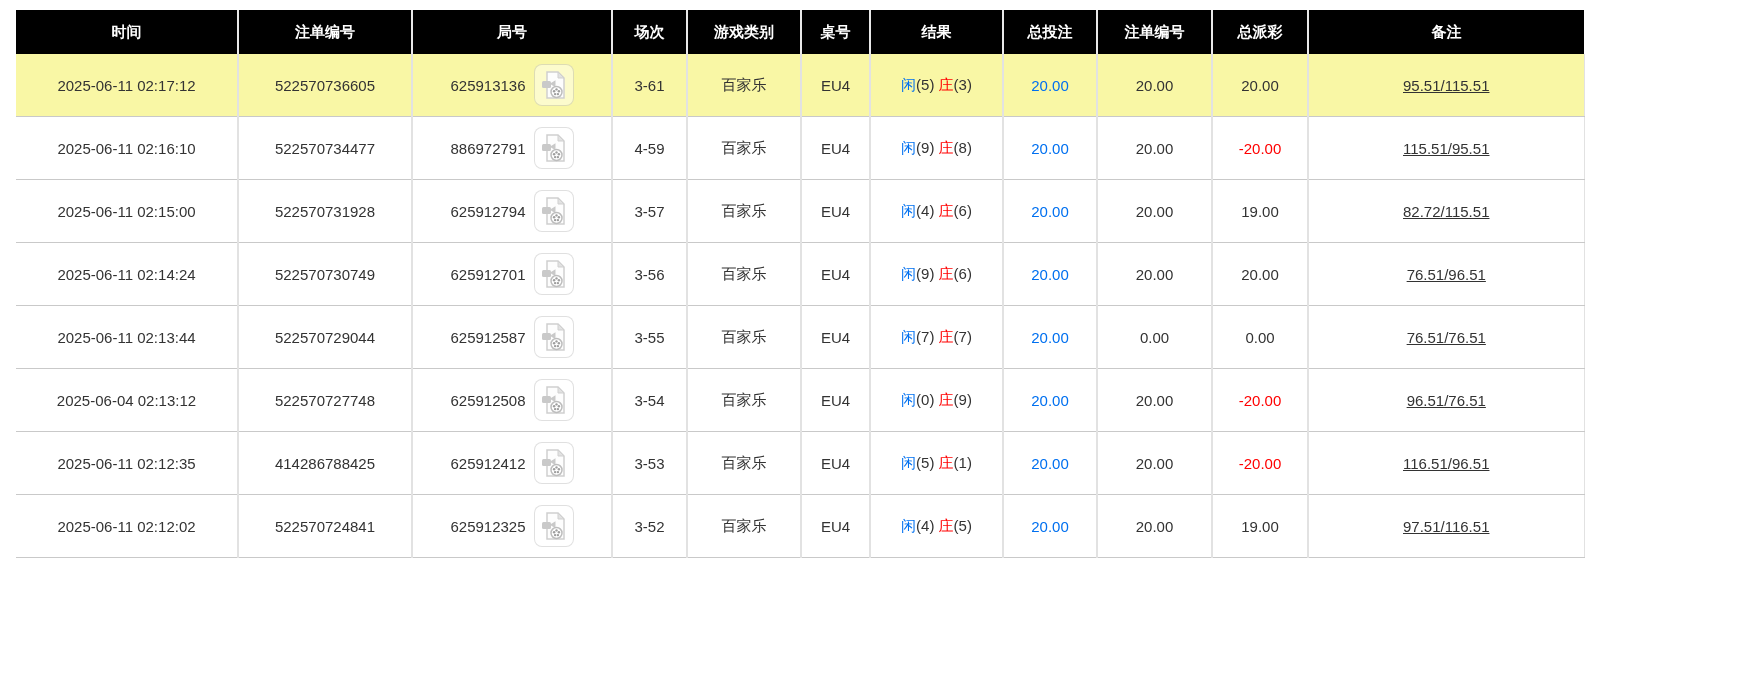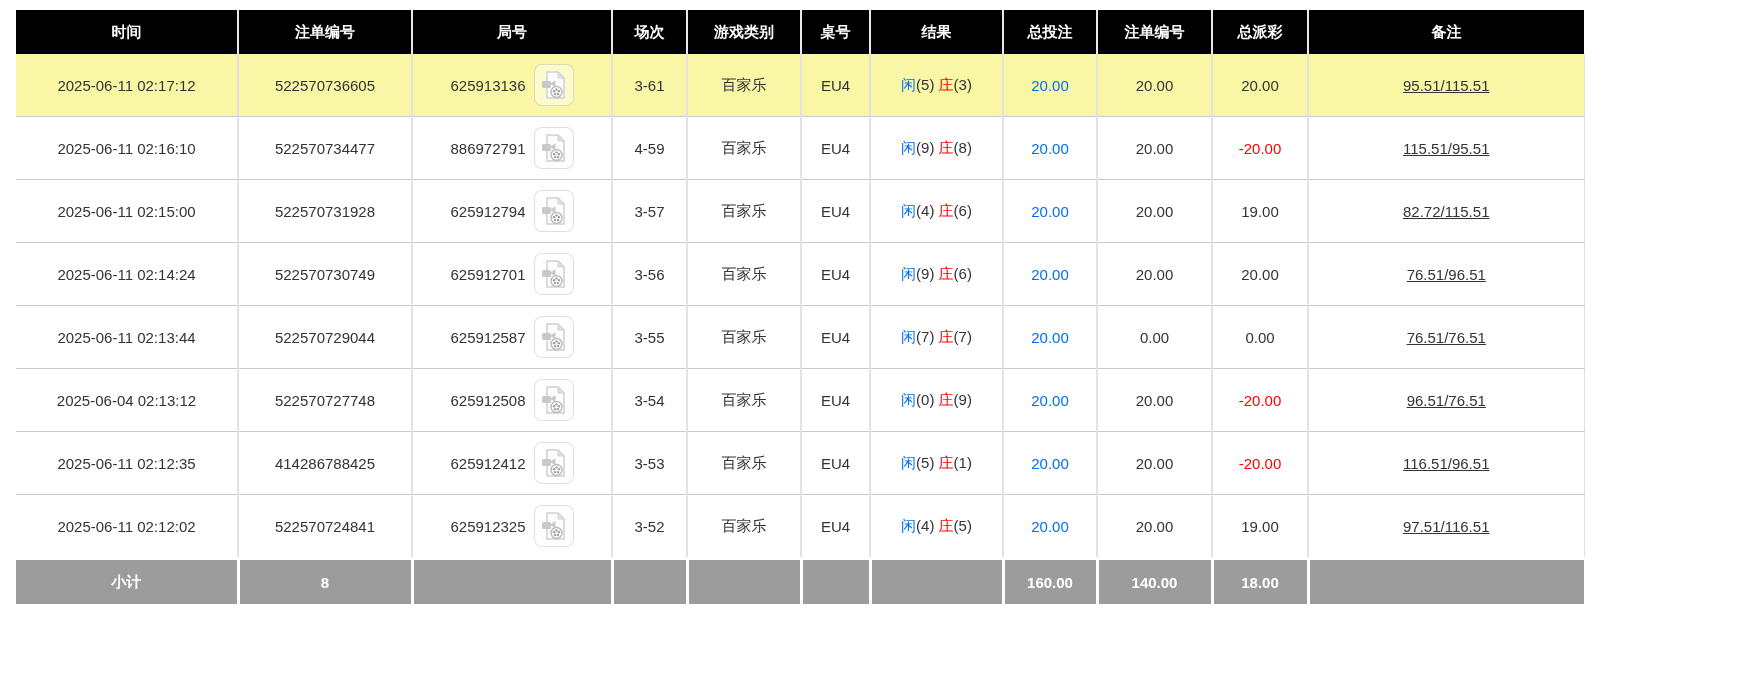--- a/index.html
+++ b/index.html
@@ -374,28 +374,15 @@
       <span class="blue-text">闲</span><span>(4)</span>
       <span class="red-text">庄</span><span>(5)</span>
     </td>
     <td class="blue-text">20.00</td>
     <td>20.00</td>
     <td class="payout">19.00</td>
     <td>97.51/116.51</td>
   </tr>
       </tbody>
     <tfoot id="footer-rows">
-        <tr>
-    <td>小计</td>
-    <td>8</td>
-    <td></td>
-    <td></td>
-    <td></td>
-    <td></td>
-    <td></td>
-    <td>160.00</td>
-    <td>140.00</td>
-    <td>18.00</td>
-    <td></td>
-  </tr>
       </tfoot>
   </table>
 </div>
 
 </body></html>

